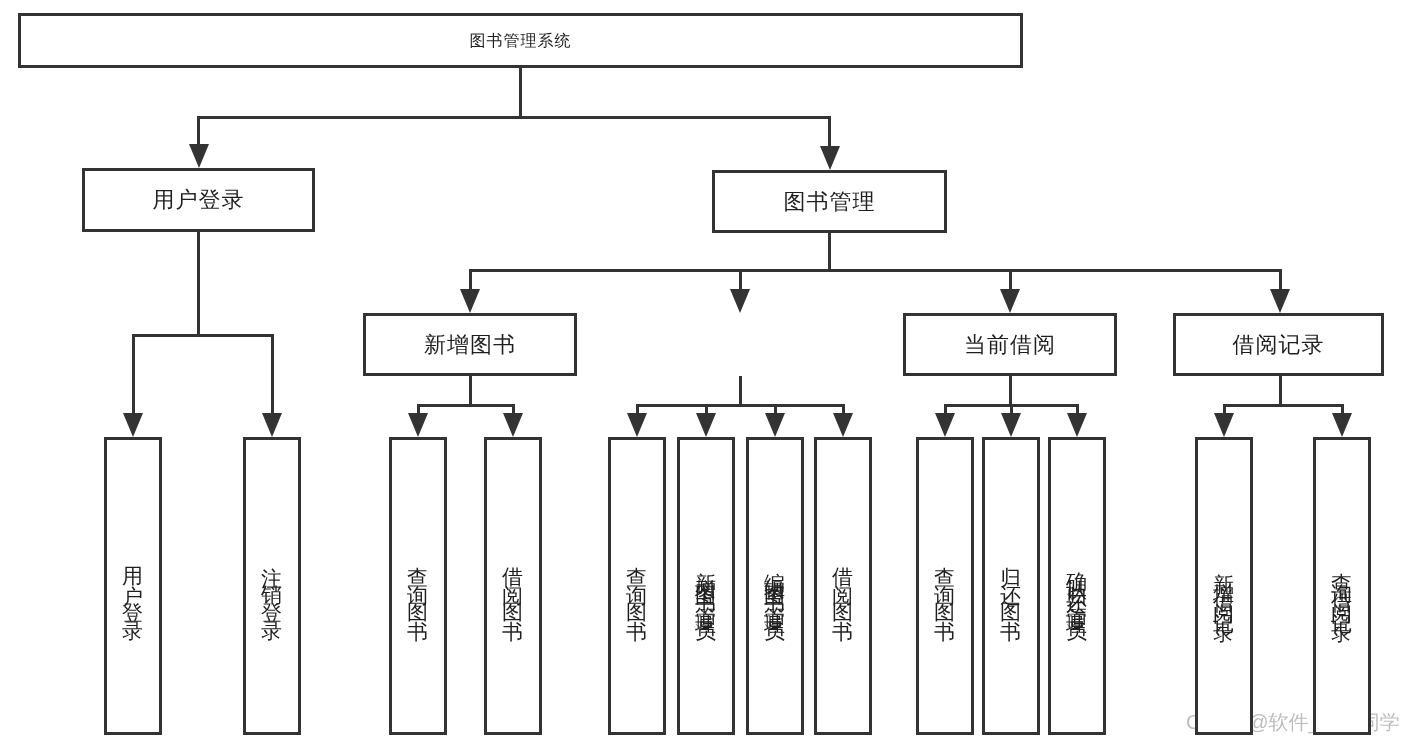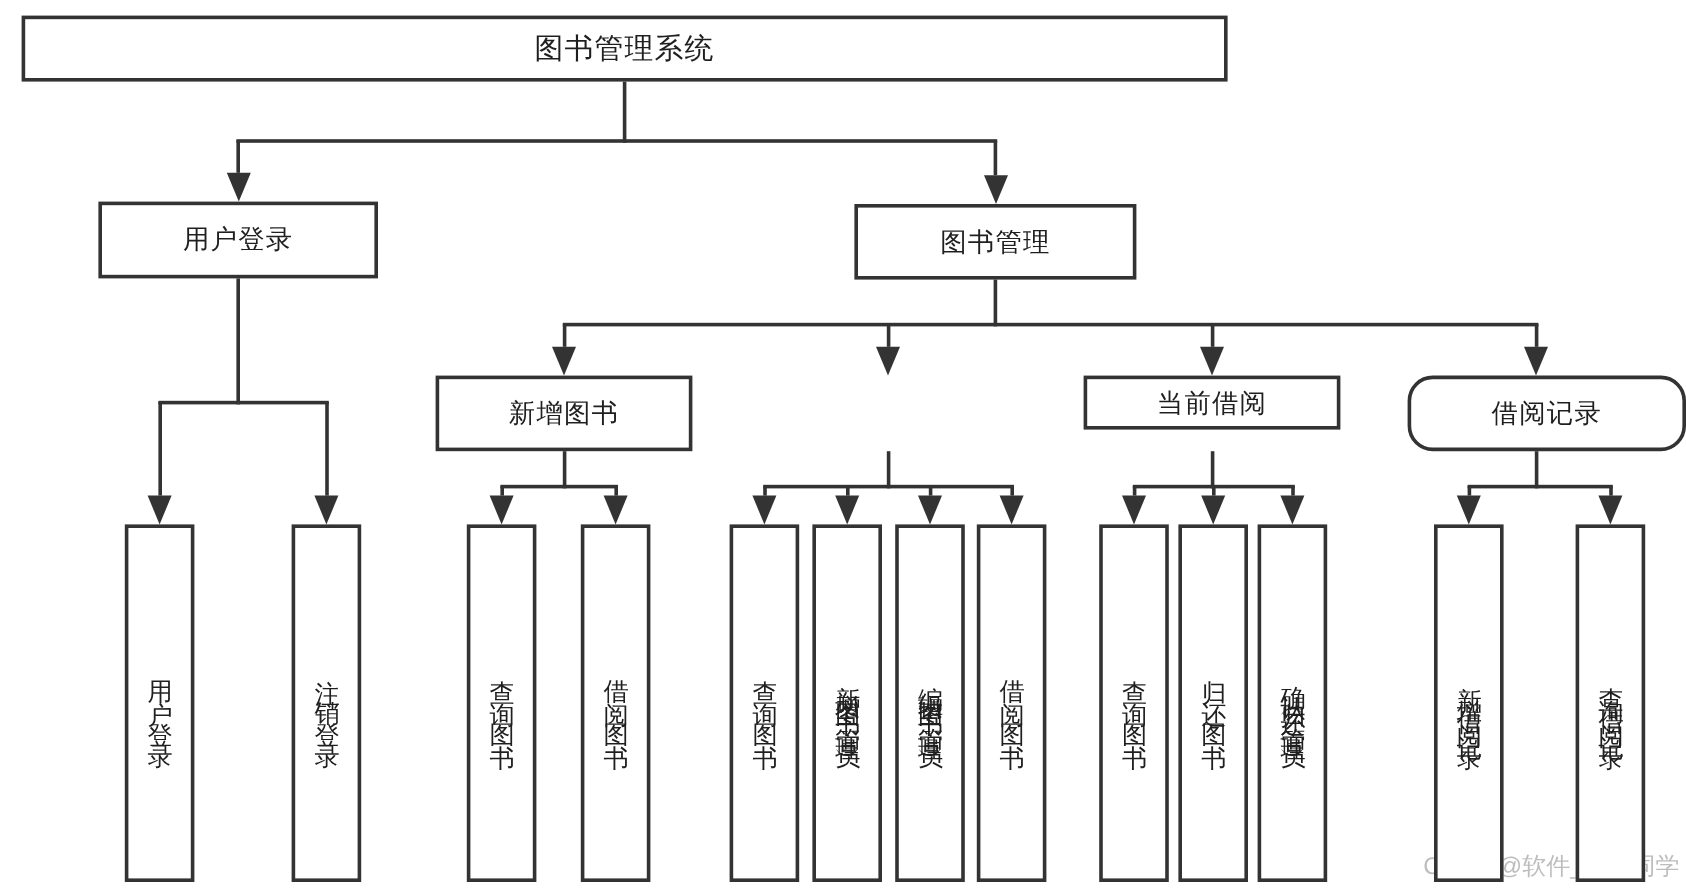--- a/index.html
+++ b/index.html
@@ -7,21 +7,21 @@
     position:relative;width:1405px;height:747px;background:var(--bg,#fff);
     font-family:"Liberation Sans","DejaVu Sans",sans-serif;overflow:hidden;
   }
   .node{
     position:absolute;box-sizing:border-box;
     border:3px solid var(--line,#333);background:#fff;
     display:flex;align-items:center;justify-content:center;
     color:var(--text,#1f1f1f);
   }
   .node.h{font-size:22px;}
-  .node.root{font-size:24px;}
+  .node.root{font-size:16px;}
   .node.v{font-size:21px;}
   .node.v .lbl{
     writing-mode:vertical-rl;text-orientation:mixed;line-height:1;
     white-space:nowrap;
   }
   .node.h .lbl{line-height:1;letter-spacing:1px;}
   .cline{position:absolute;background:var(--line,#333);}
   .arrowhead{
     position:absolute;width:0;height:0;
     border-left:10px solid transparent;border-right:10px solid transparent;
@@ -48,24 +48,24 @@
     </div>
     <div class="node v" style="left: 104px; top: 437px; width: 58px; height: 298px;">
       <span class="lbl" style="letter-spacing: 18px;">用户登录</span>
     </div>
     <div class="node v" style="left: 243px; top: 437px; width: 58px; height: 298px;">
       <span class="lbl" style="letter-spacing: 18px;">注销登录</span>
     </div>
     <div class="node h" style="left: 363px; top: 313px; width: 214px; height: 63px;">
       <span class="lbl">新增图书</span>
     </div>
-    <div class="node h" style="left: 903px; top: 313px; width: 214px; height: 45px;">
+    <div class="node h" style="left: 903px; top: 313px; width: 214px; height: 63px;">
       <span class="lbl">当前借阅</span>
     </div>
-    <div class="node h" style="left: 1173px; top: 313px; width: 232px; height: 63px; border-radius: 21px;">
+    <div class="node h" style="left: 1173px; top: 313px; width: 211px; height: 63px;">
       <span class="lbl">借阅记录</span>
     </div>
     <div class="node v" style="left: 389px; top: 437px; width: 58px; height: 298px;">
       <span class="lbl" style="letter-spacing: 18px;">查询图书</span>
     </div>
     <div class="node v" style="left: 484px; top: 437px; width: 58px; height: 298px;">
       <span class="lbl" style="letter-spacing: 18px;">借阅图书</span>
     </div>
     <div class="node v" style="left: 608px; top: 437px; width: 58px; height: 298px;">
       <span class="lbl" style="letter-spacing: 18px;">查询图书</span>

